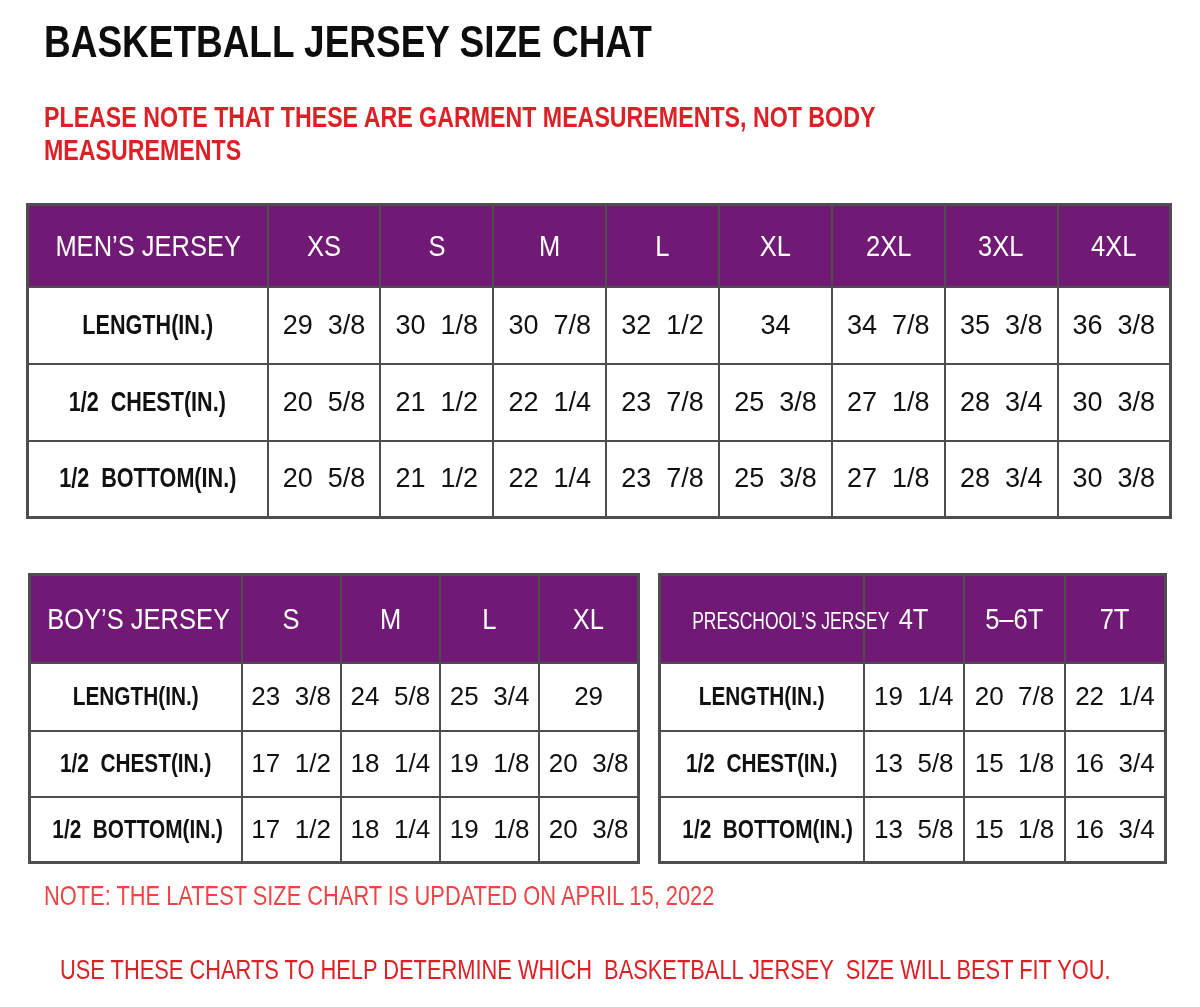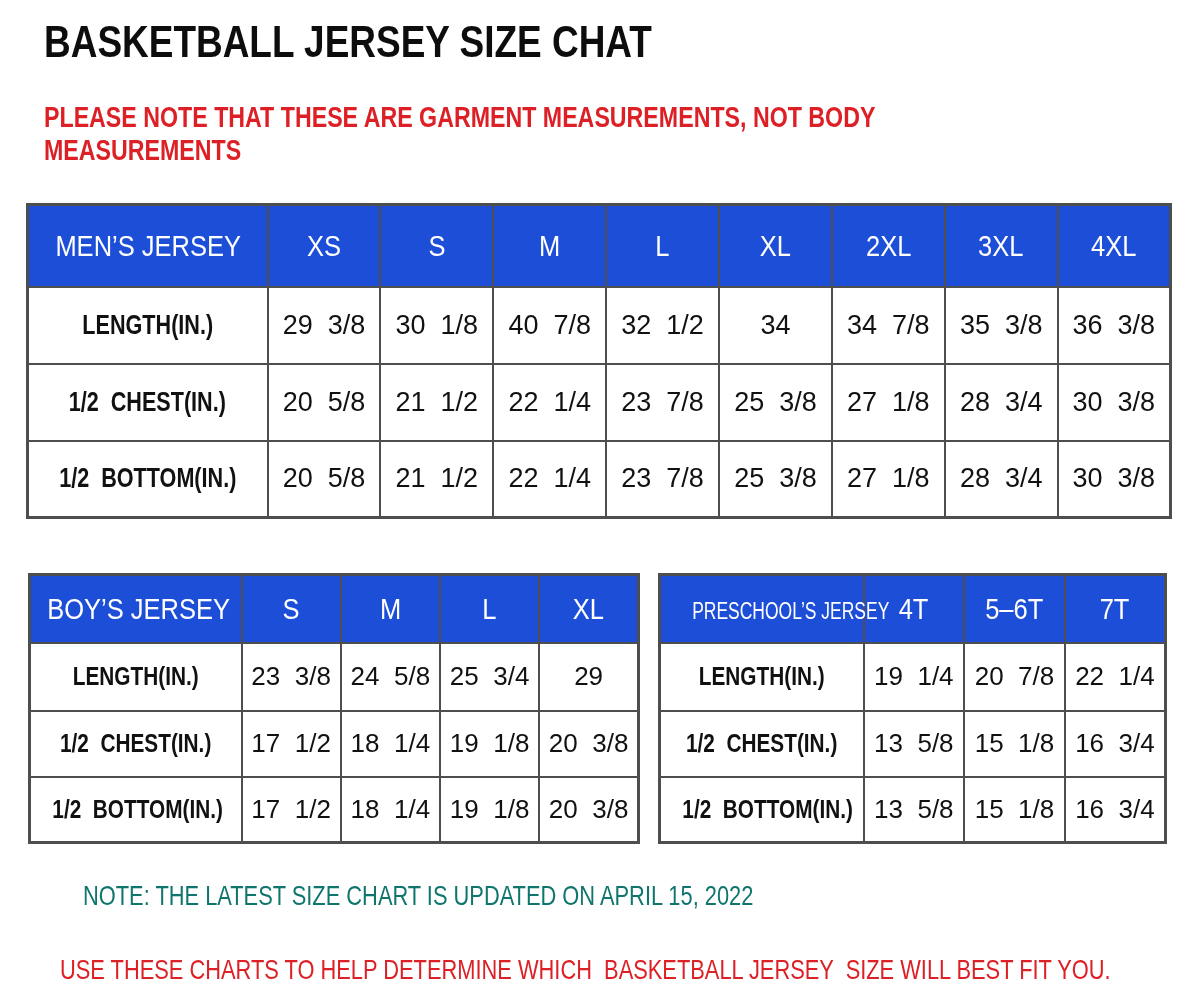--- a/index.html
+++ b/index.html
@@ -15,61 +15,61 @@
 
   
   .condL{display:inline-block;transform:scaleX(0.82);transform-origin:left top;}
 
   #page-title{left:44px;top:20px;font-size:44px;font-weight:700;color:#0d0d0d;line-height:1.0;white-space:nowrap;}
   #page-title .condL{transform:scaleX(0.84);}
 
   #top-note{left:44px;top:101px;font-size:29px;line-height:33px;color:#dd2026;font-weight:700;}
   #top-note .condL{display:block;width:1080px;transform:scaleX(0.80);}
 
-  #bottom-note-1{left:44px;top:880px;font-size:28px;color:#0f766e;white-space:nowrap;margin-left:39px;}
+  #bottom-note-1{left:44px;top:880px;font-size:28px;color:#ef4444;white-space:nowrap;}
   #bottom-note-1 .condL{transform:scaleX(0.78);}
   #bottom-note-2{left:44px;top:922px;font-size:28px;color:#dd2026;white-space:pre;}
   #bottom-note-2 .condL{transform:scaleX(0.78);white-space:pre;}
 
   
   table.size-table{
     position:absolute;
     border-collapse:collapse;
     table-layout:fixed;
     background:#fff;
     border:3px solid #4e4e4e;
   }
   table.size-table th, table.size-table td{
     border:2px solid #4e4e4e;
     text-align:center;
     vertical-align:middle;
     padding:0;
     overflow:visible;
   }
   table.size-table th{
-    background:#1d4ed8;
+    background:#701a75;
     color:#ffffff;
     font-weight:400;
     font-size:30px;
   }
   .hdr-label{display:inline-block;transform:scaleX(0.85);transform-origin:center;white-space:pre;}
   .hdr-label.pre-hdr{font-size:23px;transform:scaleX(0.76);}
   td.lbl .row-label{display:inline-block;transform:scaleX(0.80);transform-origin:center;white-space:pre;font-weight:700;font-size:27px;color:#111;}
   td.val{font-size:27px;white-space:pre;color:#111;margin-left:36px;}
 
   #mens-table{left:26px;top:203px;width:1146px;}
   #mens-table col.c0{width:240px;}
   #mens-table tr.hrow{height:82px;}
   #mens-table tr.drow{height:77px;}
 
   #boys-table{left:28px;top:573px;width:612px;}
   #boys-table col.c0{width:212px;}
   #preschool-table{left:658px;top:573px;width:509px;}
   #preschool-table col.c0{width:204px;}
-  .small tr.hrow{height:68px;}
+  .small tr.hrow{height:88px;}
   .small tr.d1{height:68px;}
   .small tr.d2{height:66px;}
   .small tr.d3{height:66px;}
   .small td.val{font-size:26px;}
   .small td.lbl .row-label{font-size:26px;}
 </style>
 </head>
 <body>
 
 <div class="abs" id="page-title">
@@ -101,21 +101,21 @@
       <th><span class="hdr-label">L</span></th>
       <th><span class="hdr-label">XL</span></th>
       <th><span class="hdr-label">2XL</span></th>
       <th><span class="hdr-label">3XL</span></th>
       <th><span class="hdr-label">4XL</span></th>
     </tr>
     <tr class="drow">
       <td class="lbl"><span class="row-label">LENGTH(IN.)</span></td>
       <td class="val">29  3/8</td>
       <td class="val">30  1/8</td>
-      <td class="val">40  7/8</td>
+      <td class="val">30  7/8</td>
       <td class="val">32  1/2</td>
       <td class="val">34</td>
       <td class="val">34  7/8</td>
       <td class="val">35  3/8</td>
       <td class="val">36  3/8</td>
     </tr>
     <tr class="drow">
       <td class="lbl"><span class="row-label">1/2  CHEST(IN.)</span></td>
       <td class="val">20  5/8</td>
       <td class="val">21  1/2</td>

